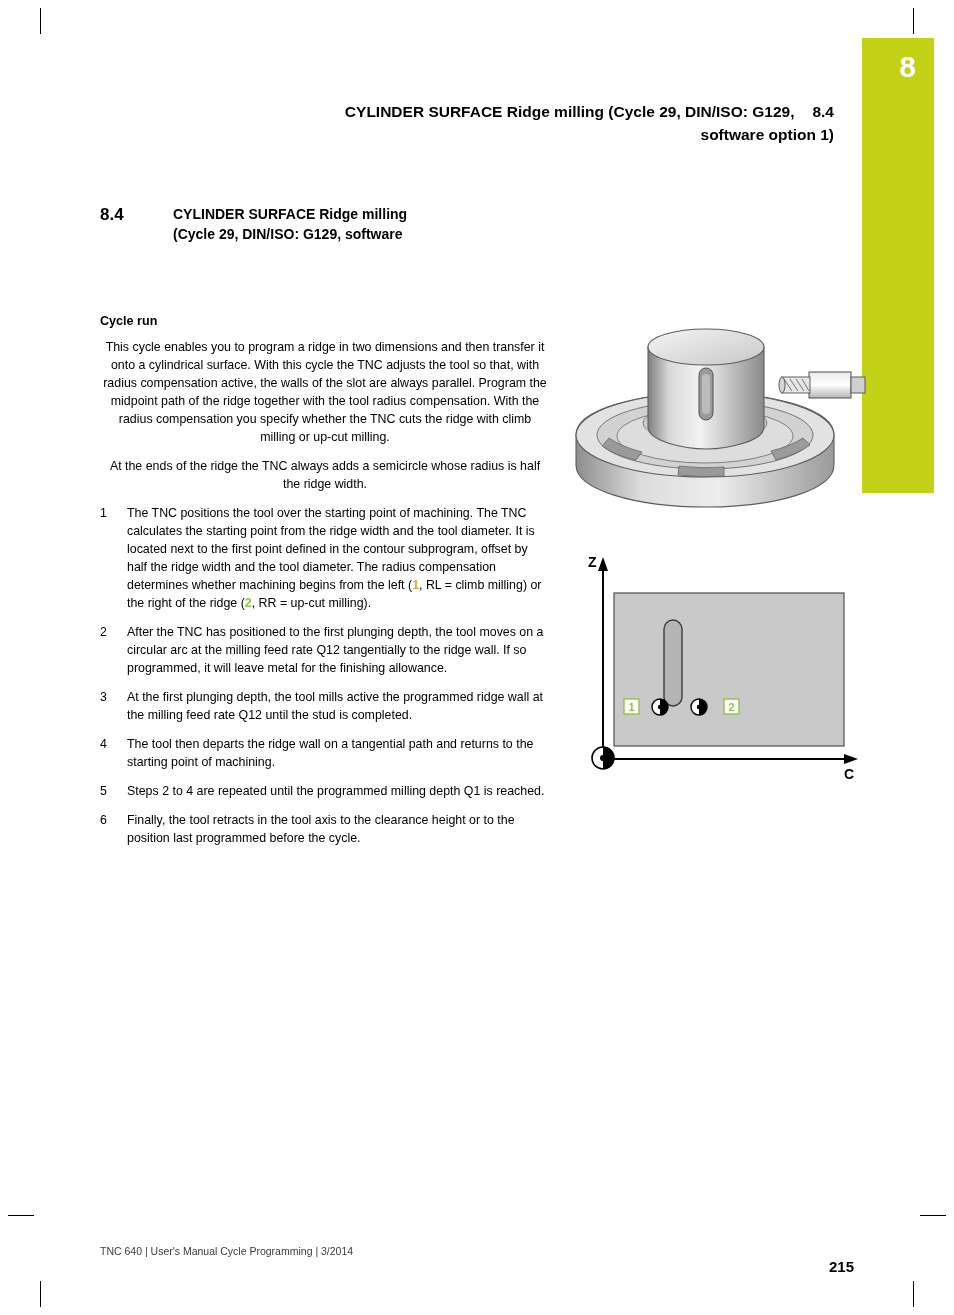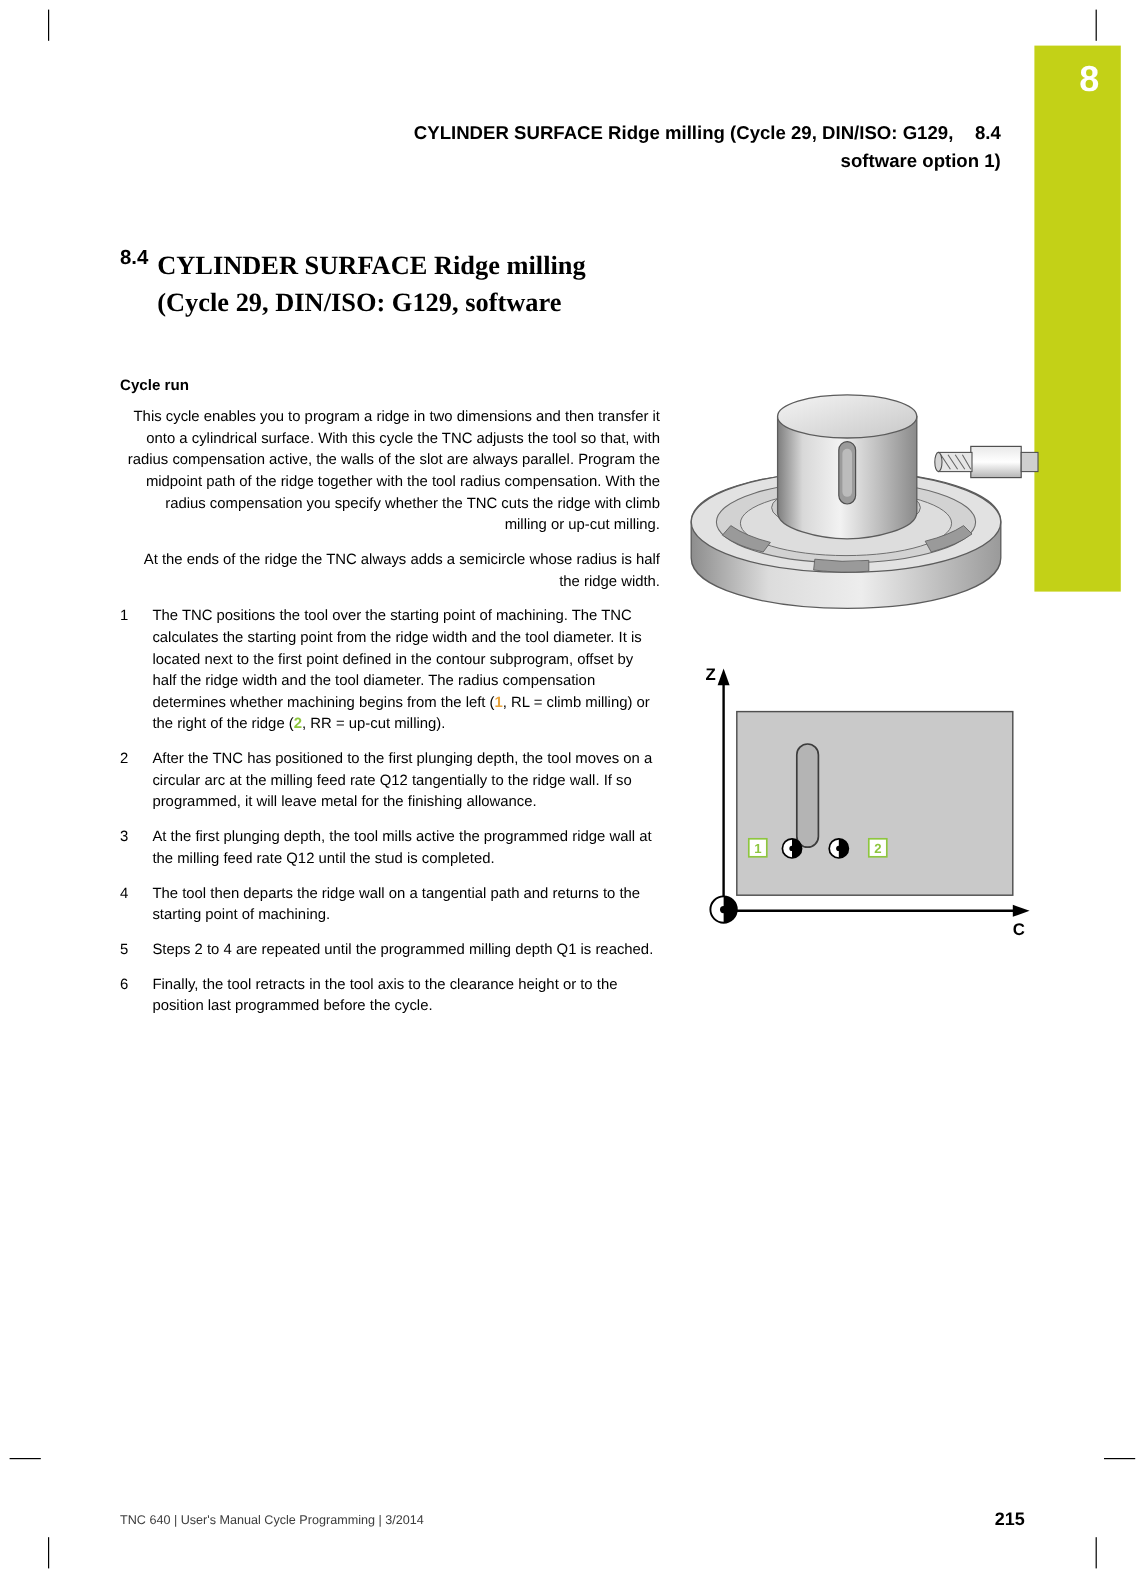--- a/index.html
+++ b/index.html
@@ -70,44 +70,43 @@
     width: 450px;
   }
   .section-head .num {
     position: absolute;
     left: 0;
     top: 0;
     font-size: 17px;
     font-weight: bold;
   }
   .section-head .title {
-    margin-left: 31px;
-    font-size: 22px;
+    margin-left: 73px;
+    font-size: 14px;
     font-weight: bold;
     line-height: 1.42;
-    font-family: Liberation Serif, serif;
   }
 
   
   .body-col {
     position: absolute;
     left: 100px;
     top: 300px;
     width: 450px;
     font-size: 12.4px;
     line-height: 1.45;
   }
   .subhead {
     font-size: 12.6px;
     font-weight: bold;
     margin: 12px 0 9px 0;
   }
   .para {
     margin: 0 0 11px 0;
-    text-align: right;
+    text-align: center;
   }
   ol.steps {
     list-style: none;
     margin: 0;
     padding: 0;
   }
   ol.steps > li {
     position: relative;
     padding-left: 27px;
     margin-bottom: 11px;
@@ -133,21 +132,21 @@
     left: 566px;
     top: 545px;
     width: 310px;
     height: 235px;
   }
 
   
   .footer-left {
     position: absolute;
     left: 100px;
-    bottom: 42px;
+    bottom: 58px;
     font-size: 10.5px;
     color: #3c3c3c;
   }
   .footer-page {
     position: absolute;
     right: 100px;
     bottom: 40px;
     font-size: 15px;
     font-weight: bold;
   }

